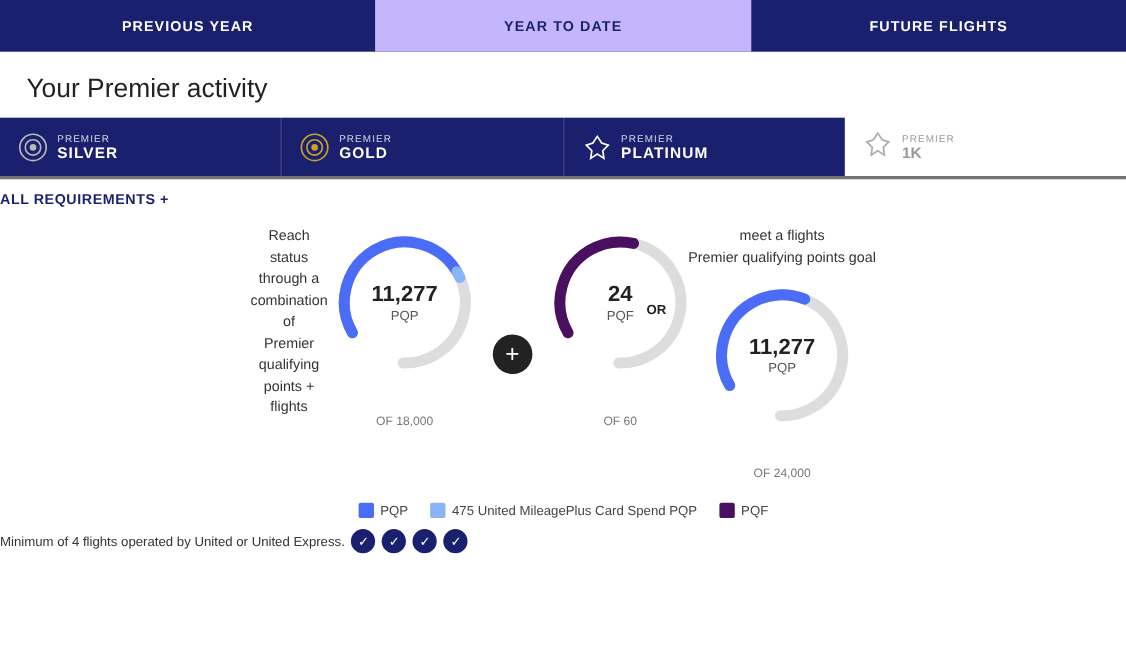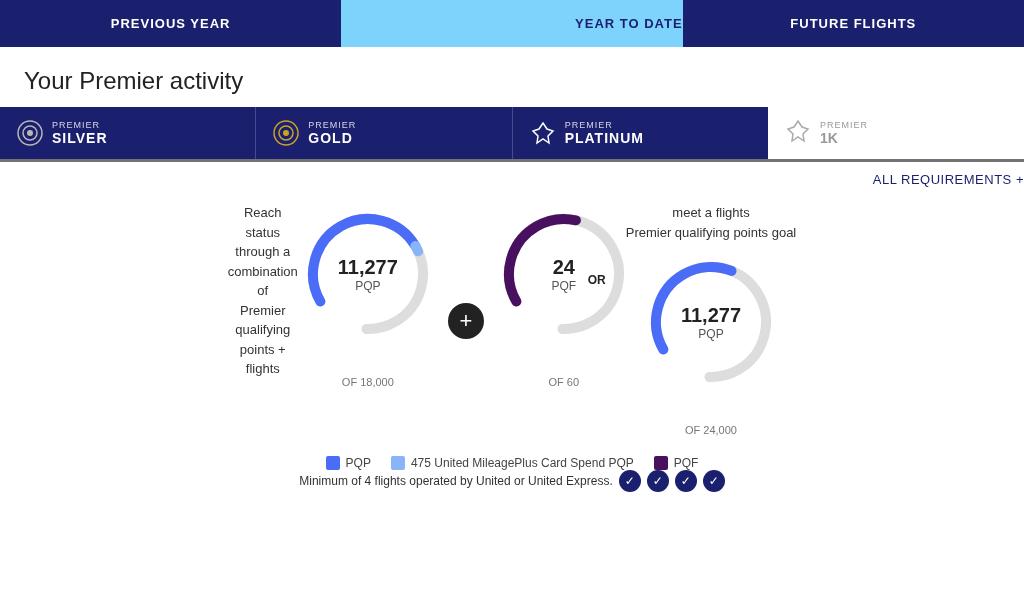--- a/index.html
+++ b/index.html
@@ -16,23 +16,22 @@
       text-align: center;
       padding: 16px 0;
       color: #fff;
       font-size: 13px;
       font-weight: bold;
       letter-spacing: 1px;
       cursor: pointer;
       text-transform: uppercase;
     }
     .top-nav-item.active {
-      background: #7dd3fc;
+      background: #c4b5fd;
       color: #1a1f6e;
-      text-align: right;
     }
 
     
     .page-title-section {
       padding: 20px 24px 12px;
     }
     .page-title {
       font-size: 24px;
       font-weight: 300;
       color: #222;
@@ -96,24 +95,24 @@
       color: #999;
     }
 
     .tier-tabs-wrapper {
       display: flex;
       border-bottom: 3px solid #737373;
     }
 
     
     .all-requirements {
-      text-align: right;
+      text-align: left;
       padding: 10px 0 6px;
       font-size: 13px;
-      font-weight: normal;
+      font-weight: bold;
       color: #1a1f6e;
       letter-spacing: 0.5px;
     }
 
     
     .main-content {
       display: flex;
       align-items: flex-start;
       justify-content: center;
       padding: 10px 40px 0;
@@ -239,24 +238,24 @@
       width: 14px;
       height: 14px;
       border-radius: 2px;
     }
 
     
     .footer-note {
       text-align: center;
       font-size: 12px;
       color: #333;
-      margin-top: 0;
-      display: flex;
-      align-items: center;
-      justify-content: center;
+      margin-top: 10px;
+      display: flex;
+      align-items: center;
+      justify-content: flex-start;
       gap: 6px;
     }
     .check-circle {
       width: 22px;
       height: 22px;
       border-radius: 50%;
       background: #1a1f6e;
       display: inline-flex;
       align-items: center;
       justify-content: center;

